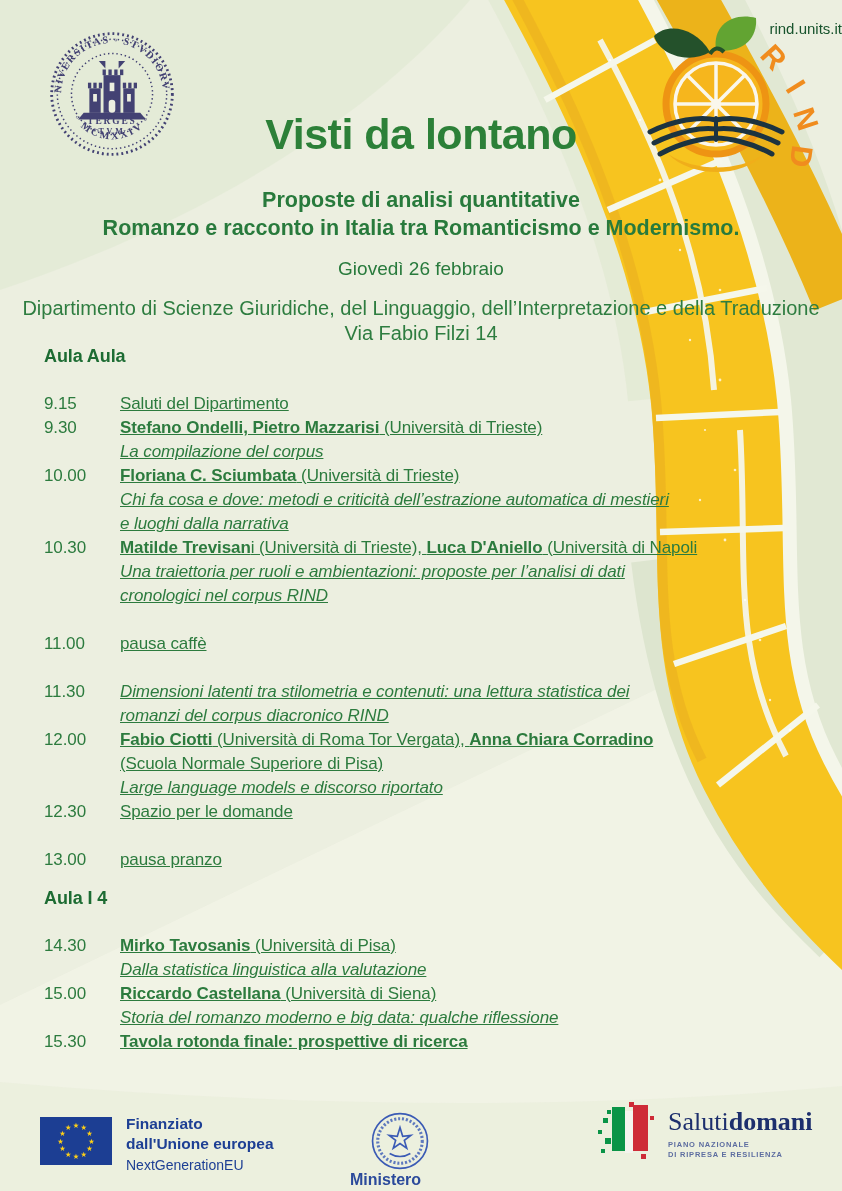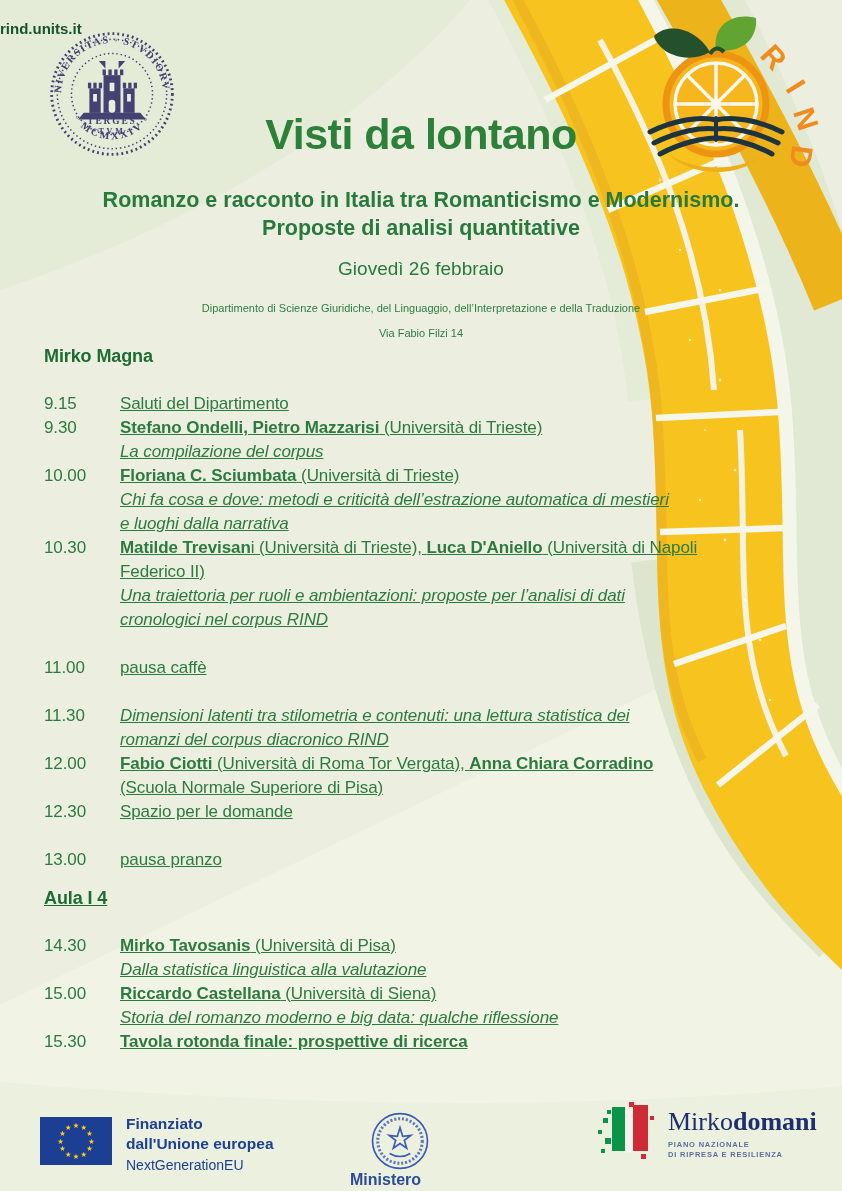--- a/index.html
+++ b/index.html
@@ -3,37 +3,37 @@
 <meta charset="utf-8">
 <style>
   html,body{margin:0;padding:0;background:#fff;}
   .page{position:relative;width:842px;height:1191px;overflow:hidden;background:#ecefe0;
         font-family:"Liberation Sans",sans-serif;}
   svg{display:block;}
   .bg{position:absolute;left:0;top:0;}
   .seal{position:absolute;left:46px;top:28px;}
   .rind-logo{position:absolute;left:644px;top:12px;}
 
-  .site{position:absolute;left:0;top:20px;width:100%;text-align:left;
-        font-size:15px;font-weight:700;color:#17532c;}
+  .site{position:absolute;left:0;top:20px;width:100%;text-align:right;
+        font-size:15px;font-weight:400;color:#17532c;}
   .project{position:absolute;left:0;top:46px;width:100%;text-align:center;
         font-size:24px;line-height:27px;font-weight:700;color:#6f9d3a;letter-spacing:.5px;}
   .title{position:absolute;left:0;top:110px;width:100%;text-align:center;margin:0;
         font-size:43px;font-weight:700;color:#2c8038;letter-spacing:-.5px;}
   .subtitle{position:absolute;left:0;top:186px;width:100%;text-align:center;
         font-size:21.5px;line-height:28px;font-weight:700;color:#287a3c;}
   .date{position:absolute;left:0;top:258px;width:100%;text-align:center;
         font-size:19px;color:#287a3c;}
   .venue{position:absolute;left:0;top:296px;width:100%;text-align:center;
-        font-size:11px;line-height:25px;color:#2e7d40;}
+        font-size:20px;line-height:25px;color:#2e7d40;}
 
   .schedule{position:absolute;left:44px;top:344px;width:770px;
         font-size:17px;color:#2c7b3e;letter-spacing:-.1px;}
   .section-title{font-size:18px;font-weight:700;color:#1d6c33;line-height:24px;margin:0 0 24px 0;}
-  .section-title.later{margin-top:14px;text-decoration:underline;}
+  .section-title.later{margin-top:14px;}
   .row{display:flex;}
   .row.gap{margin-top:24px;}
   .time{width:76px;flex:none;line-height:24px;}
   .content{flex:1;text-decoration:underline;}
   .line{line-height:24px;white-space:nowrap;}
   .b{font-weight:700;}
   .i{font-style:italic;}
 
   .footer{position:absolute;left:0;top:1096px;width:100%;height:95px;}
   .logo-block{position:absolute;display:flex;align-items:center;}
@@ -186,31 +186,31 @@
       <text transform="translate(122,52) rotate(48)">R</text>
       <text transform="translate(143,80) rotate(58)">I</text>
       <text transform="translate(152,110) rotate(72)">N</text>
       <text transform="translate(147,143) rotate(98)">D</text>
     </g>
   </svg>
 
   <div class="site">rind.units.it</div>
   <h1 class="title">Visti da lontano</h1>
   <div class="subtitle">
+    <div>Proposte di analisi quantitative</div>
     <div>Romanzo e racconto in Italia tra Romanticismo e Modernismo.</div>
-    <div>Proposte di analisi quantitative</div>
   </div>
   <div class="date">Giovedì 26 febbraio</div>
   <div class="venue">
     <div>Dipartimento di Scienze Giuridiche, del Linguaggio, dell’Interpretazione e della Traduzione</div>
     <div>Via Fabio Filzi 14</div>
   </div>
 
   <div class="schedule" id="schedule">
-      <div class="section-title">Mirko Magna</div>
+      <div class="section-title">Aula Aula</div>
       <div class="row">
         <div class="time">9.15</div>
         <div class="content">
           <div class="line"><span>Saluti del Dipartimento</span></div>
         </div>
       </div>
       <div class="row">
         <div class="time">9.30</div>
         <div class="content">
           <div class="line"><span class="b">Stefano Ondelli, Pietro Mazzarisi</span><span> (Università di Trieste)</span></div>
@@ -222,21 +222,20 @@
         <div class="content">
           <div class="line"><span class="b">Floriana C. Sciumbata</span><span> (Università di Trieste)</span></div>
           <div class="line"><span class="i">Chi fa cosa e dove: metodi e criticità dell’estrazione automatica di mestieri</span></div>
           <div class="line"><span class="i">e luoghi dalla narrativa</span></div>
         </div>
       </div>
       <div class="row">
         <div class="time">10.30</div>
         <div class="content">
           <div class="line"><span class="b">Matilde Trevisan</span><span>i (Università di Trieste), </span><span class="b">Luca D'Aniello</span><span> (Università di Napoli</span></div>
-          <div class="line"><span>Federico II)</span></div>
           <div class="line"><span class="i">Una traiettoria per ruoli e ambientazioni: proposte per l’analisi di dati</span></div>
           <div class="line"><span class="i">cronologici nel corpus RIND</span></div>
         </div>
       </div>
       <div class="row gap">
         <div class="time">11.00</div>
         <div class="content">
           <div class="line"><span>pausa caffè</span></div>
         </div>
       </div>
@@ -245,20 +244,21 @@
         <div class="content">
           <div class="line"><span class="i">Dimensioni latenti tra stilometria e contenuti: una lettura statistica dei</span></div>
           <div class="line"><span class="i">romanzi del corpus diacronico RIND</span></div>
         </div>
       </div>
       <div class="row">
         <div class="time">12.00</div>
         <div class="content">
           <div class="line"><span class="b">Fabio Ciotti</span><span> (Università di Roma Tor Vergata), </span><span class="b">Anna Chiara Corradino</span></div>
           <div class="line"><span>(Scuola Normale Superiore di Pisa)</span></div>
+          <div class="line"><span class="i">Large language models e discorso riportato</span></div>
         </div>
       </div>
       <div class="row">
         <div class="time">12.30</div>
         <div class="content">
           <div class="line"><span>Spazio per le domande</span></div>
         </div>
       </div>
       <div class="row gap">
         <div class="time">13.00</div>
@@ -342,21 +342,21 @@
             <rect x="5" y="47" width="4" height="4"></rect>
           <rect x="11" y="8" width="4" height="4"></rect>
         </g>
         <g fill="#ce2b37">
           <rect x="33" y="0" width="5" height="5"></rect>
             <rect x="54" y="14" width="4" height="4"></rect>
           <rect x="45" y="52" width="5" height="5"></rect>
         </g>
       </svg>
       <div class="it-text">
-        <div class="it-brand"><span>Mirko</span><span class="bold">domani</span></div>
+        <div class="it-brand"><span>Saluti</span><span class="bold">domani</span></div>
         <div class="it-caption">
           <div>PIANO NAZIONALE</div>
           <div>DI RIPRESA E RESILIENZA</div>
         </div>
       </div>
     </div>
 
   </div>
 </div>
 

